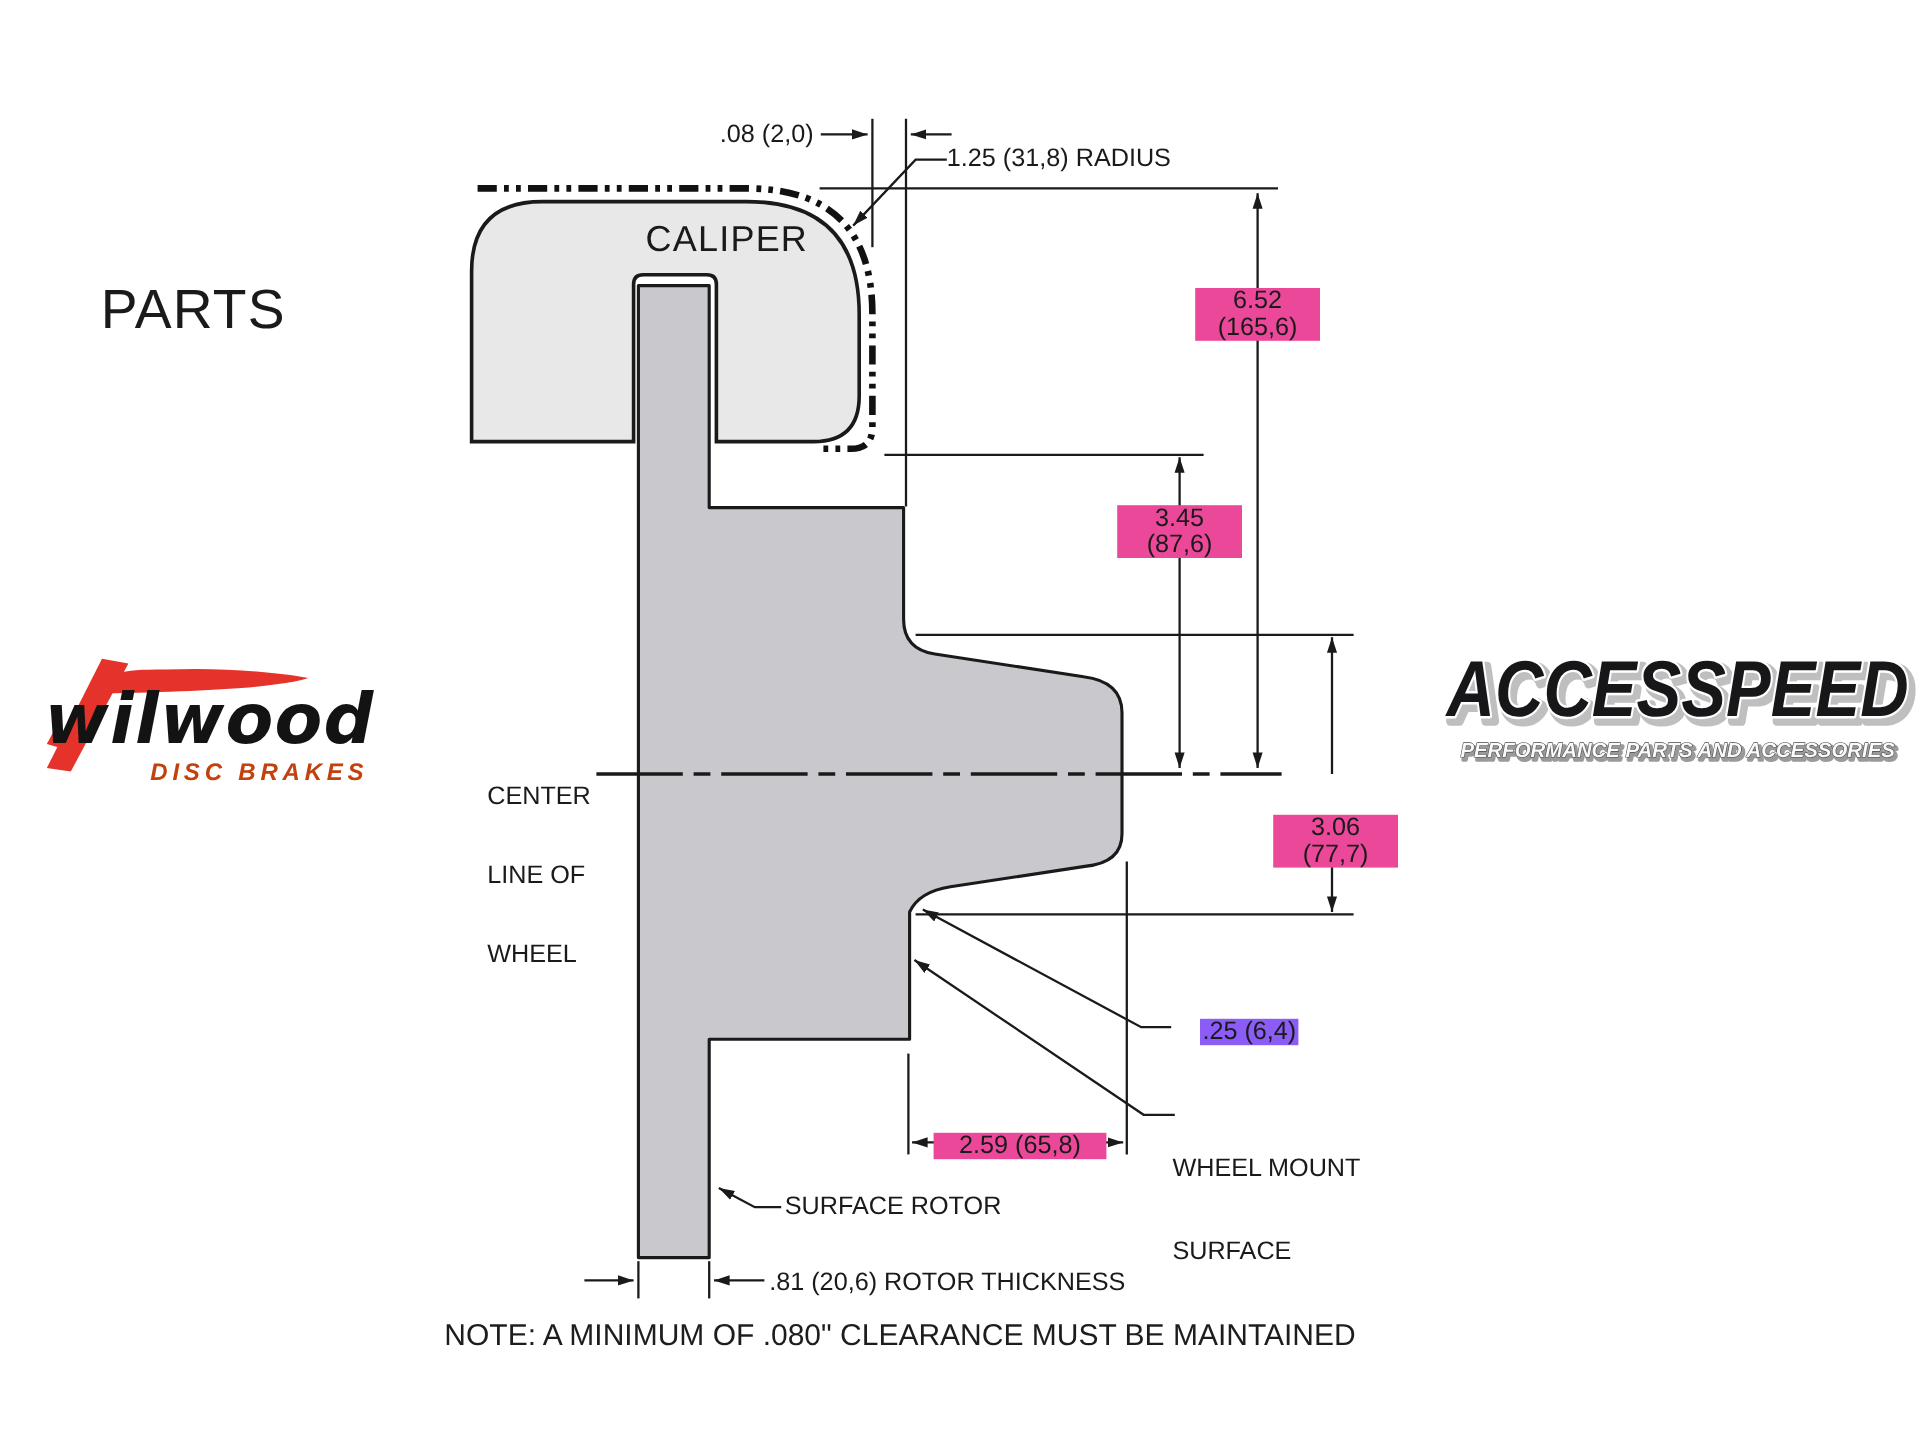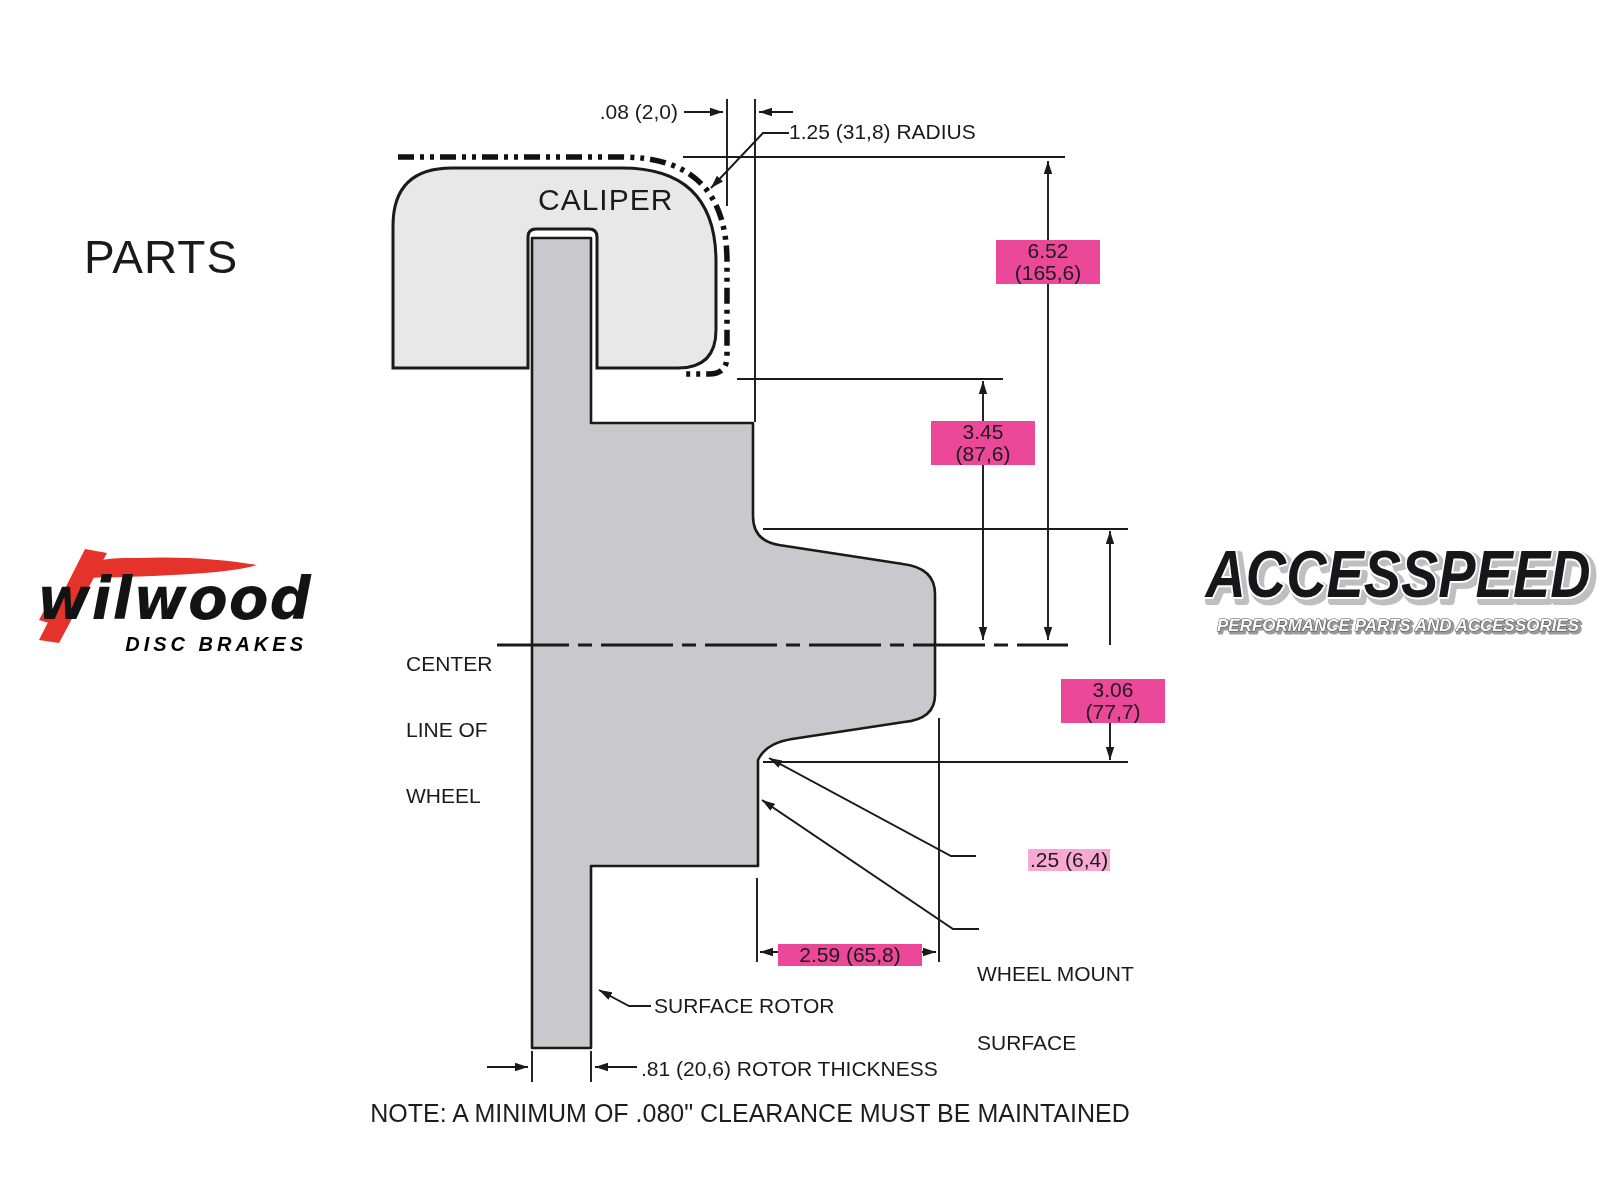--- a/index.html
+++ b/index.html
@@ -9,32 +9,32 @@
   .lbl{font-size:21px;line-height:22px;white-space:pre;color:#1a1a1a;}
   .dimtext{font-size:21px;line-height:22px;text-align:center;background:#ec4899;padding:0 2px;}
   #front-label{left:84px;top:246px;font-size:46px;letter-spacing:1px;}
   #caliper-label{left:508px;top:189px;width:110px;text-align:right;font-size:30px;letter-spacing:1px;margin-left:30px;}
   #dim-clearance{left:556px;top:101px;width:122px;text-align:right;}
   #dim-radius{left:789px;top:121px;}
   #dim-caliper-height{left:996px;top:240px;width:100px;}
   #dim-mid-height{left:931px;top:421px;width:100px;}
   #dim-hub-depth{left:1061px;top:679px;width:100px;}
   #centerline-label{left:406px;top:609px;}
-  #dim-flange{left:1028px;top:849px;background:#f9a8d4;padding:0 2px;}
+  #dim-flange{left:1000px;top:849px;background:#8b5cf6;padding:0 2px;}
   #wheel-mount-label{left:977px;top:916px;line-height:23px;}
   #dim-mount-width{left:778px;top:944px;width:140px;}
   #rotor-label{left:654px;top:995px;}
   #dim-rotor-thickness{left:641px;top:1058px;}
   #note-block{left:365px;top:1096px;width:770px;text-align:center;font-size:25px;line-height:35px;color:#1d1d1d;}
   
   #wilwood-logo{left:15px;top:545px;width:300px;height:112px;}
   #wilwood-wordmark{position:absolute;left:2px;top:20px;font-family:"DejaVu Sans",sans-serif;
      font-size:58px;font-weight:bold;font-style:italic;letter-spacing:1px;color:#131313;margin-left:20px;}
   #wilwood-tagline{position:absolute;left:0;top:88px;width:292px;text-align:right;
-     font-size:20px;font-weight:bold;font-style:italic;letter-spacing:4px;color:#000000;}
+     font-size:20px;font-weight:bold;font-style:italic;letter-spacing:4px;color:#c2410c;}
   
   #accesspeed-logo{left:1198px;top:535px;width:400px;height:115px;}
 </style>
 </head>
 <body>
 
 <svg class="abs" style="left:0;top:0" width="1600" height="1200" viewBox="0 0 1600 1200">
   <defs>
     <marker id="arw" markerUnits="userSpaceOnUse" markerWidth="14" markerHeight="10" refX="13" refY="5" orient="auto">
       <path d="M0,0.8 L13,5 L0,9.2 Z" fill="#1a1a1a"></path>

